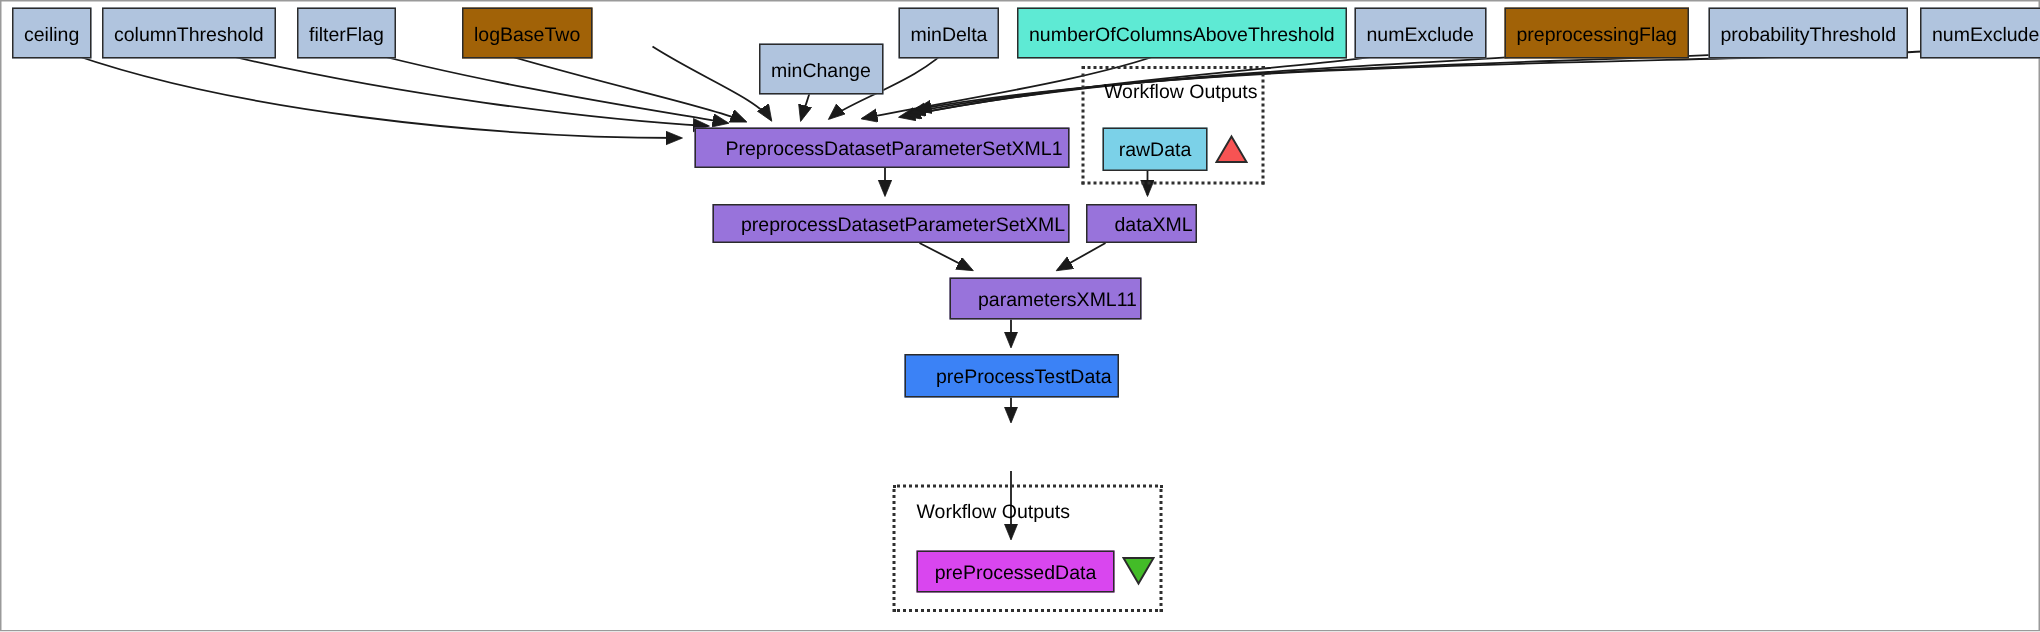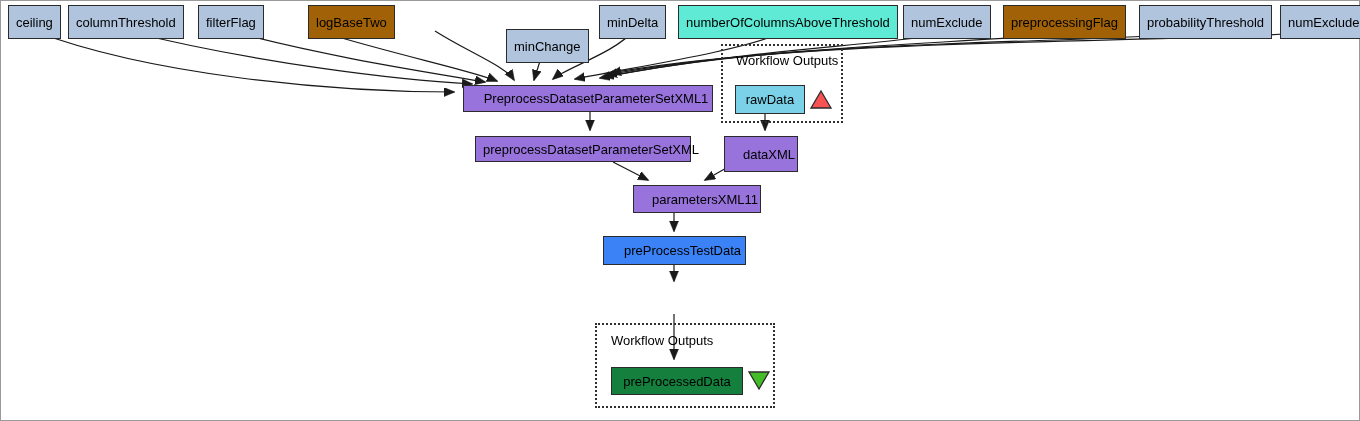--- a/index.html
+++ b/index.html
@@ -73,30 +73,30 @@
   <div class="group" style="left:721px;top:44px;width:122px;height:79px">
     <div class="group-title" style="left:13px;top:7px">Workflow Outputs</div>
     <div class="node" style="left: 12px; top: 39px; width: 70px; height: 29px; background-color: rgb(123, 209, 232);">rawData</div>
     <svg class="port-marker" style="left:86px;top:43px" viewBox="0 0 24 21">
       <polygon points="12,2 22,19 2,19" stroke="#2b2b2b" stroke-width="1.3" fill="#F75353"></polygon>
     </svg>
   </div>
 
   <div class="node proc" style="left: 463px; top: 85px; width: 250px; background-color: rgb(152, 115, 219);">PreprocessDatasetParameterSetXML1</div>
 
-  <div class="node proc" style="left: 475px; top: 136px; width: 216px; height: 26px; background-color: rgb(152, 115, 219);">preprocessDatasetParameterSetXML</div>
+  <div class="node proc" style="left: 475px; top: 136px; width: 238px; height: 26px; background-color: rgb(152, 115, 219);">preprocessDatasetParameterSetXML</div>
 
-  <div class="node proc" style="left: 724px; top: 136px; width: 74px; height: 36px; background-color: rgb(152, 115, 219);">dataXML</div>
+  <div class="node proc" style="left: 724px; top: 136px; width: 74px; height: 26px; background-color: rgb(152, 115, 219);">dataXML</div>
 
   <div class="node proc" style="left: 610px; top: 185px; width: 128px; height: 28px; background-color: rgb(152, 115, 219); margin-left: 23px;">parametersXML11</div>
 
   <div class="node proc" style="left: 603px; top: 236px; width: 143px; height: 29px; background-color: #3b82f6;">preProcessTestData</div>
 
 
   <div class="group" style="left:595px;top:323px;width:180px;height:85px">
     <div class="group-title" style="left:14px;top:8px">Workflow Outputs</div>
-    <div class="node" style="left: 14px; top: 42px; width: 132px; height: 28px; background-color: #15803d;">preProcessedData</div>
+    <div class="node" style="left: 14px; top: 42px; width: 132px; height: 28px; background-color: #d946ef;">preProcessedData</div>
     <svg class="port-marker" style="left:150px;top:45px" viewBox="0 0 24 21">
       <polygon points="2,2 22,2 12,19" stroke="#2b2b2b" stroke-width="1.3" fill="#43BC28"></polygon>
     </svg>
   </div>
 
 </div>
 
 </body></html>

